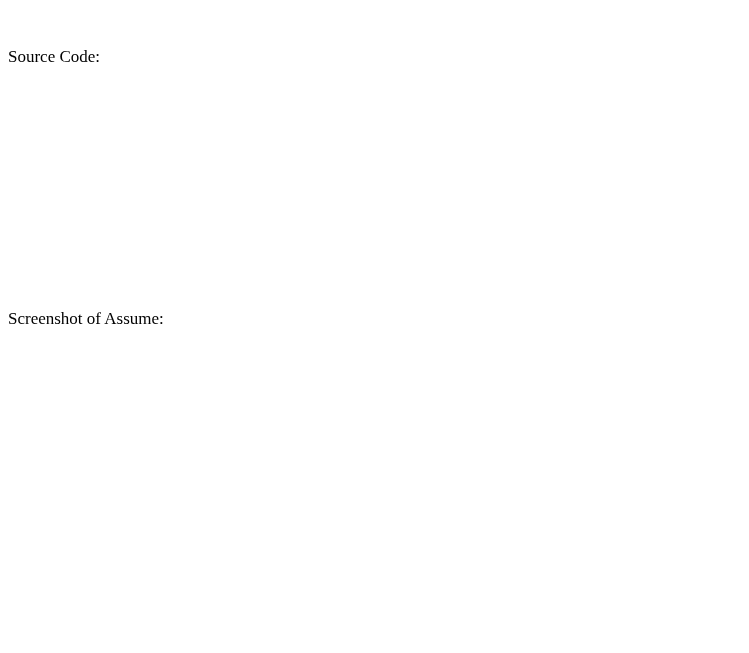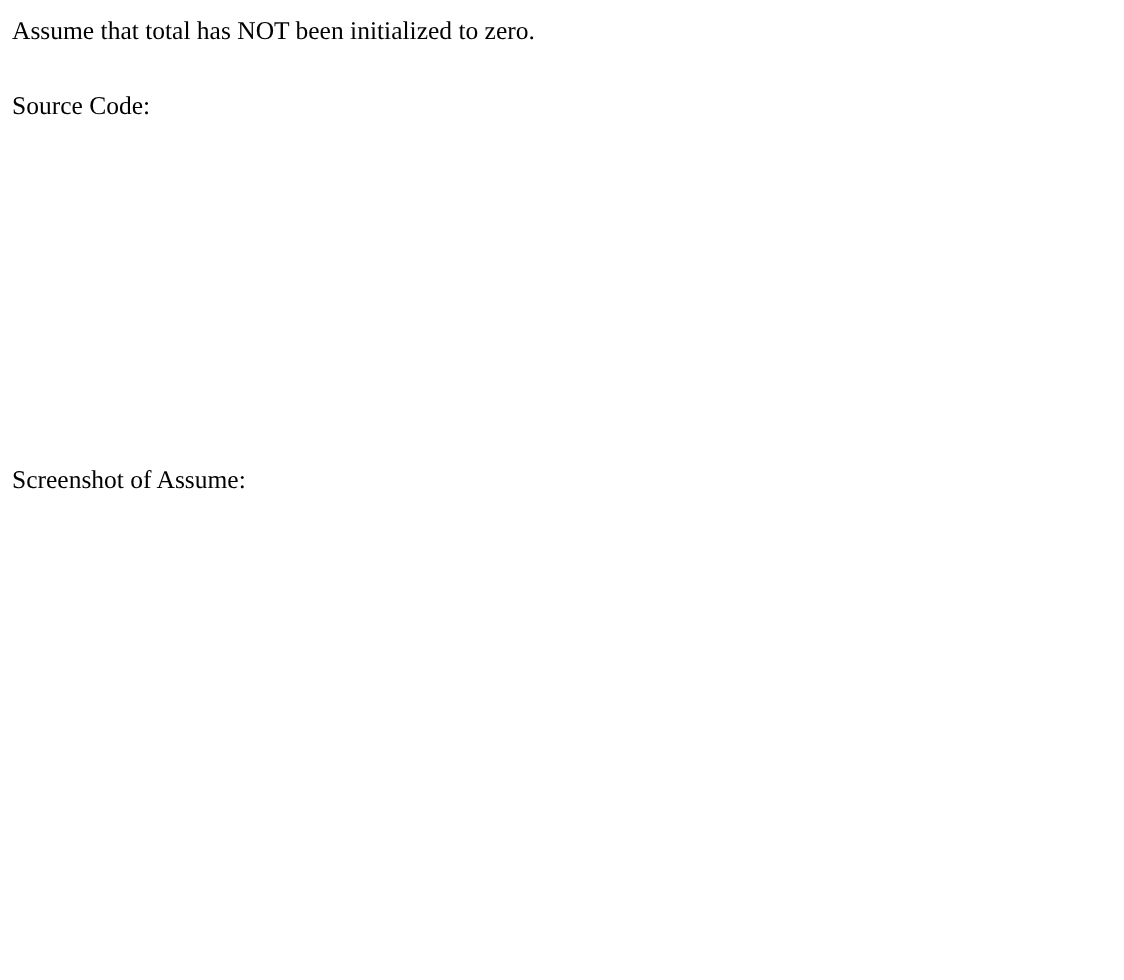--- a/index.html
+++ b/index.html
@@ -11,34 +11,33 @@
       background: #fff;
       width: 749px;
       height: 653px;
       box-sizing: border-box;
       line-height: 1.5;
     }
     .question-text {
       margin: 0;
     }
     .section-label {
-      margin-top: 24px;
+      margin-top: 36px;
     }
     .source-area {
       height: 200px;
     }
     .output-area {
       height: 200px;
     }
   </style>
 </head>
 <body>
 
 <div>
-  <div class="question-text">Assume that total has NOT been initialized to zero.</div>
 </div>
 
 <div class="section-label">Source Code:</div>
 
 <div class="source-area"></div>
 
 <div class="section-label">Screenshot of Assume:</div>
 
 <div class="output-area"></div>
 

